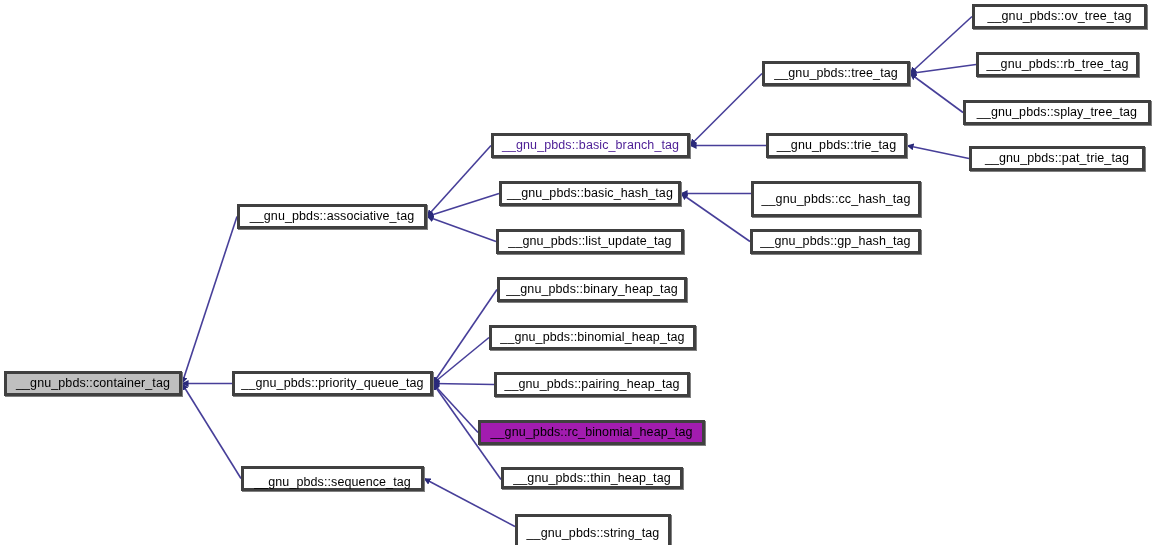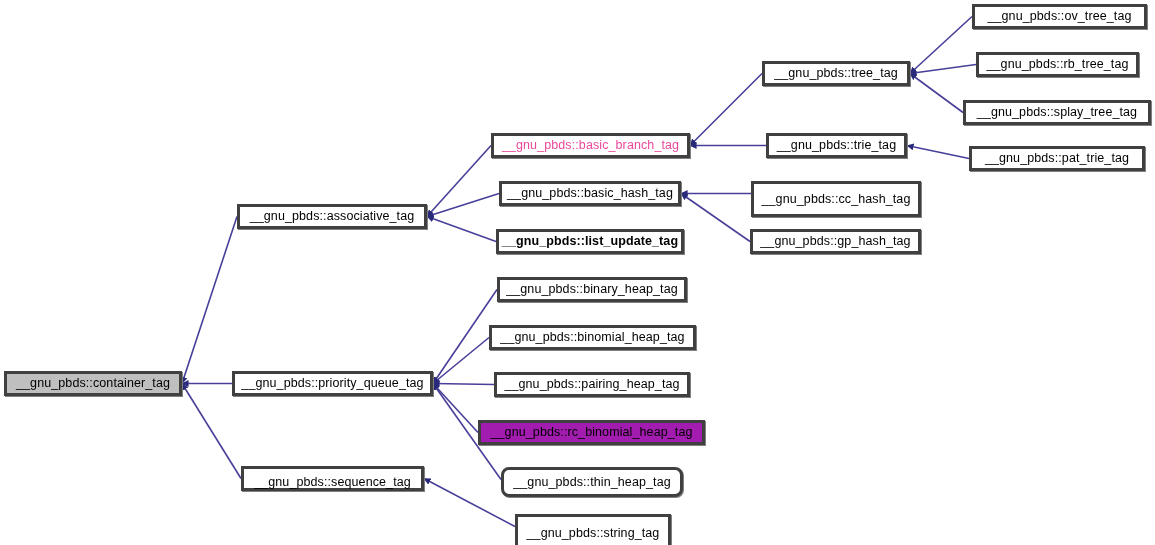--- a/index.html
+++ b/index.html
@@ -91,27 +91,27 @@
       </div>
       <div class="node" style="left: 237px; top: 204px; width: 190px; height: 25px; border-color: rgb(64, 64, 64); color: rgb(0, 0, 0); background: rgb(255, 255, 255);">
         <span class="node-label">__gnu_pbds::associative_tag</span>
       </div>
       <div class="node" style="left: 232px; top: 371px; width: 201px; height: 25px; border-color: rgb(64, 64, 64); color: rgb(0, 0, 0); background: rgb(255, 255, 255);">
         <span class="node-label">__gnu_pbds::priority_queue_tag</span>
       </div>
       <div class="node" style="left: 241px; top: 466px; width: 183px; height: 25px; border-color: rgb(64, 64, 64); color: rgb(0, 0, 0); background: rgb(255, 255, 255); align-items: flex-end;">
         <span class="node-label">__gnu_pbds::sequence_tag</span>
       </div>
-      <div class="node" style="left: 491px; top: 133px; width: 199px; height: 25px; border-color: rgb(64, 64, 64); color: #ec4899; background: rgb(255, 255, 255);">
+      <div class="node" style="left: 491px; top: 133px; width: 199px; height: 25px; border-color: rgb(64, 64, 64); color: #4c1d95; background: rgb(255, 255, 255);">
         <span class="node-label">__gnu_pbds::basic_branch_tag</span>
       </div>
       <div class="node" style="left: 499px; top: 181px; width: 182px; height: 25px; border-color: rgb(64, 64, 64); color: rgb(0, 0, 0); background: rgb(255, 255, 255);">
         <span class="node-label">__gnu_pbds::basic_hash_tag</span>
       </div>
-      <div class="node" style="left: 496px; top: 229px; width: 188px; height: 25px; border-color: rgb(64, 64, 64); color: rgb(0, 0, 0); background: rgb(255, 255, 255); font-weight: bold;">
+      <div class="node" style="left: 496px; top: 229px; width: 188px; height: 25px; border-color: rgb(64, 64, 64); color: rgb(0, 0, 0); background: rgb(255, 255, 255);">
         <span class="node-label">__gnu_pbds::list_update_tag</span>
       </div>
       <div class="node" style="left: 762px; top: 61px; width: 148px; height: 25px; border-color: rgb(64, 64, 64); color: rgb(0, 0, 0); background: rgb(255, 255, 255);">
         <span class="node-label">__gnu_pbds::tree_tag</span>
       </div>
       <div class="node" style="left: 766px; top: 133px; width: 141px; height: 25px; border-color: rgb(64, 64, 64); color: rgb(0, 0, 0); background: rgb(255, 255, 255);">
         <span class="node-label">__gnu_pbds::trie_tag</span>
       </div>
       <div class="node" style="left: 751px; top: 181px; width: 170px; height: 36px; border-color: rgb(64, 64, 64); color: rgb(0, 0, 0); background: rgb(255, 255, 255);">
         <span class="node-label">__gnu_pbds::cc_hash_tag</span>
@@ -136,20 +136,20 @@
       </div>
       <div class="node" style="left: 489px; top: 325px; width: 207px; height: 25px; border-color: rgb(64, 64, 64); color: rgb(0, 0, 0); background: rgb(255, 255, 255);">
         <span class="node-label">__gnu_pbds::binomial_heap_tag</span>
       </div>
       <div class="node" style="left: 494px; top: 372px; width: 196px; height: 25px; border-color: rgb(64, 64, 64); color: rgb(0, 0, 0); background: rgb(255, 255, 255);">
         <span class="node-label">__gnu_pbds::pairing_heap_tag</span>
       </div>
       <div class="node" style="left: 478px; top: 420px; width: 227px; height: 25px; border-color: rgb(64, 64, 64); color: rgb(0, 0, 0); background: #a21caf;">
         <span class="node-label">__gnu_pbds::rc_binomial_heap_tag</span>
       </div>
-      <div class="node" style="left: 501px; top: 467px; width: 182px; height: 30px; border-color: rgb(64, 64, 64); color: rgb(0, 0, 0); background: rgb(255, 255, 255); border-radius: 8px;">
+      <div class="node" style="left: 501px; top: 467px; width: 182px; height: 22px; border-color: rgb(64, 64, 64); color: rgb(0, 0, 0); background: rgb(255, 255, 255);">
         <span class="node-label">__gnu_pbds::thin_heap_tag</span>
       </div>
       <div class="node" style="left: 515px; top: 514px; width: 156px; height: 38px; border-color: rgb(64, 64, 64); color: rgb(0, 0, 0); background: rgb(255, 255, 255); text-align: right;">
         <span class="node-label">__gnu_pbds::string_tag</span>
       </div>
     </div>
 </div>
 
 </body></html>

